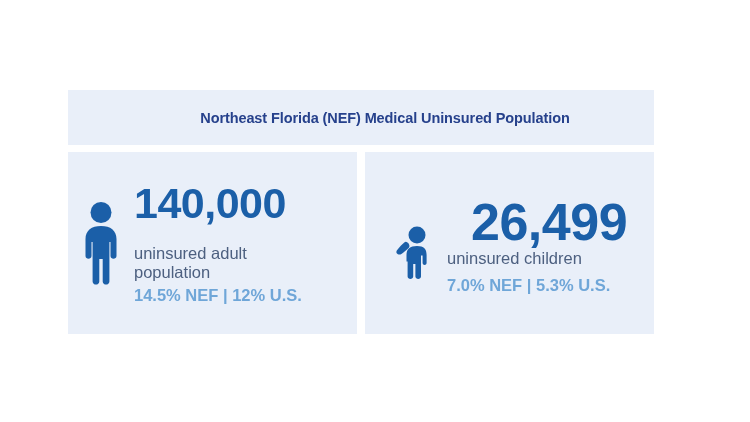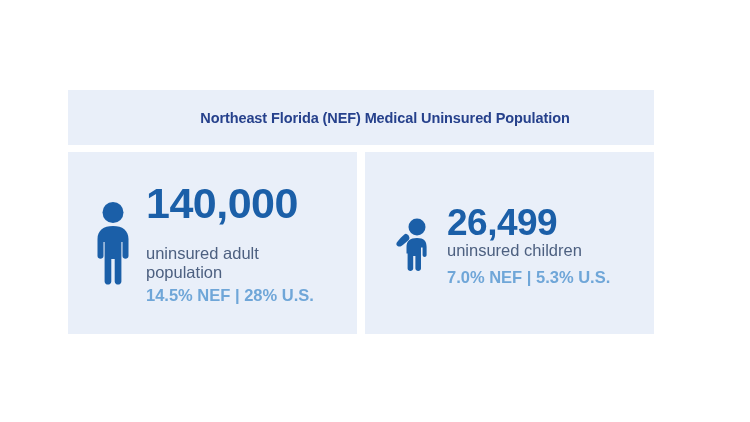--- a/index.html
+++ b/index.html
@@ -54,21 +54,21 @@
     display: flex;
     align-items: center;
     box-sizing: border-box;
   }
   .panel-inner {
     display: flex;
     align-items: center;
     gap: 12px;
   }
   .panel-adult .panel-inner {
-    padding-left: 24px;
+    padding-left: 12px;
     margin-top: 2px;
   }
   .panel-child .panel-inner {
     padding-left: 28px;
     margin-top: 6px;
     gap: 14px;
   }
 
   
   .stat-icon {
@@ -84,21 +84,22 @@
     flex-direction: column;
   }
   .stat-number {
     font-size: 43px;
     font-weight: bold;
     color: #1b5fa8;
     line-height: 1.02;
     letter-spacing: -0.5px;
   }
   .panel-child .stat-number {
-    font-size: 37px;
+    font-size: 52px;
+    margin-left: 24px;
   }
   .stat-desc {
     font-size: 16.5px;
     color: #4d6080;
     line-height: 1.15;
     margin-top: 18px;
     max-width: 175px;
   }
   .panel-child .stat-desc {
     max-width: 220px;
@@ -148,21 +149,21 @@
                      L30.5 41
                      L30.5 55
                      C30.5 58.6 36.5 58.6 36.5 55
                      L36.5 38
                      C36.5 29.5 30.5 25 21 25 Z" fill="#1b5fa8"></path>
           </svg>
         </span>
         <div class="stat-text">
           <div class="stat-number">140,000</div>
           <div class="stat-desc">uninsured adult population</div>
-          <div class="stat-compare">14.5% NEF | 28% U.S.</div>
+          <div class="stat-compare">14.5% NEF | 12% U.S.</div>
         </div>
       </div>
     </div>
 
     <div class="stat-panel panel-child">
       <div class="panel-inner">
         <span class="stat-icon icon-child">
           <svg viewBox="0 0 40 54" width="40" height="54" xmlns="http://www.w3.org/2000/svg">
             <circle cx="24" cy="9" r="8.5" fill="#1b5fa8"></circle>
             <path d="M24 20

